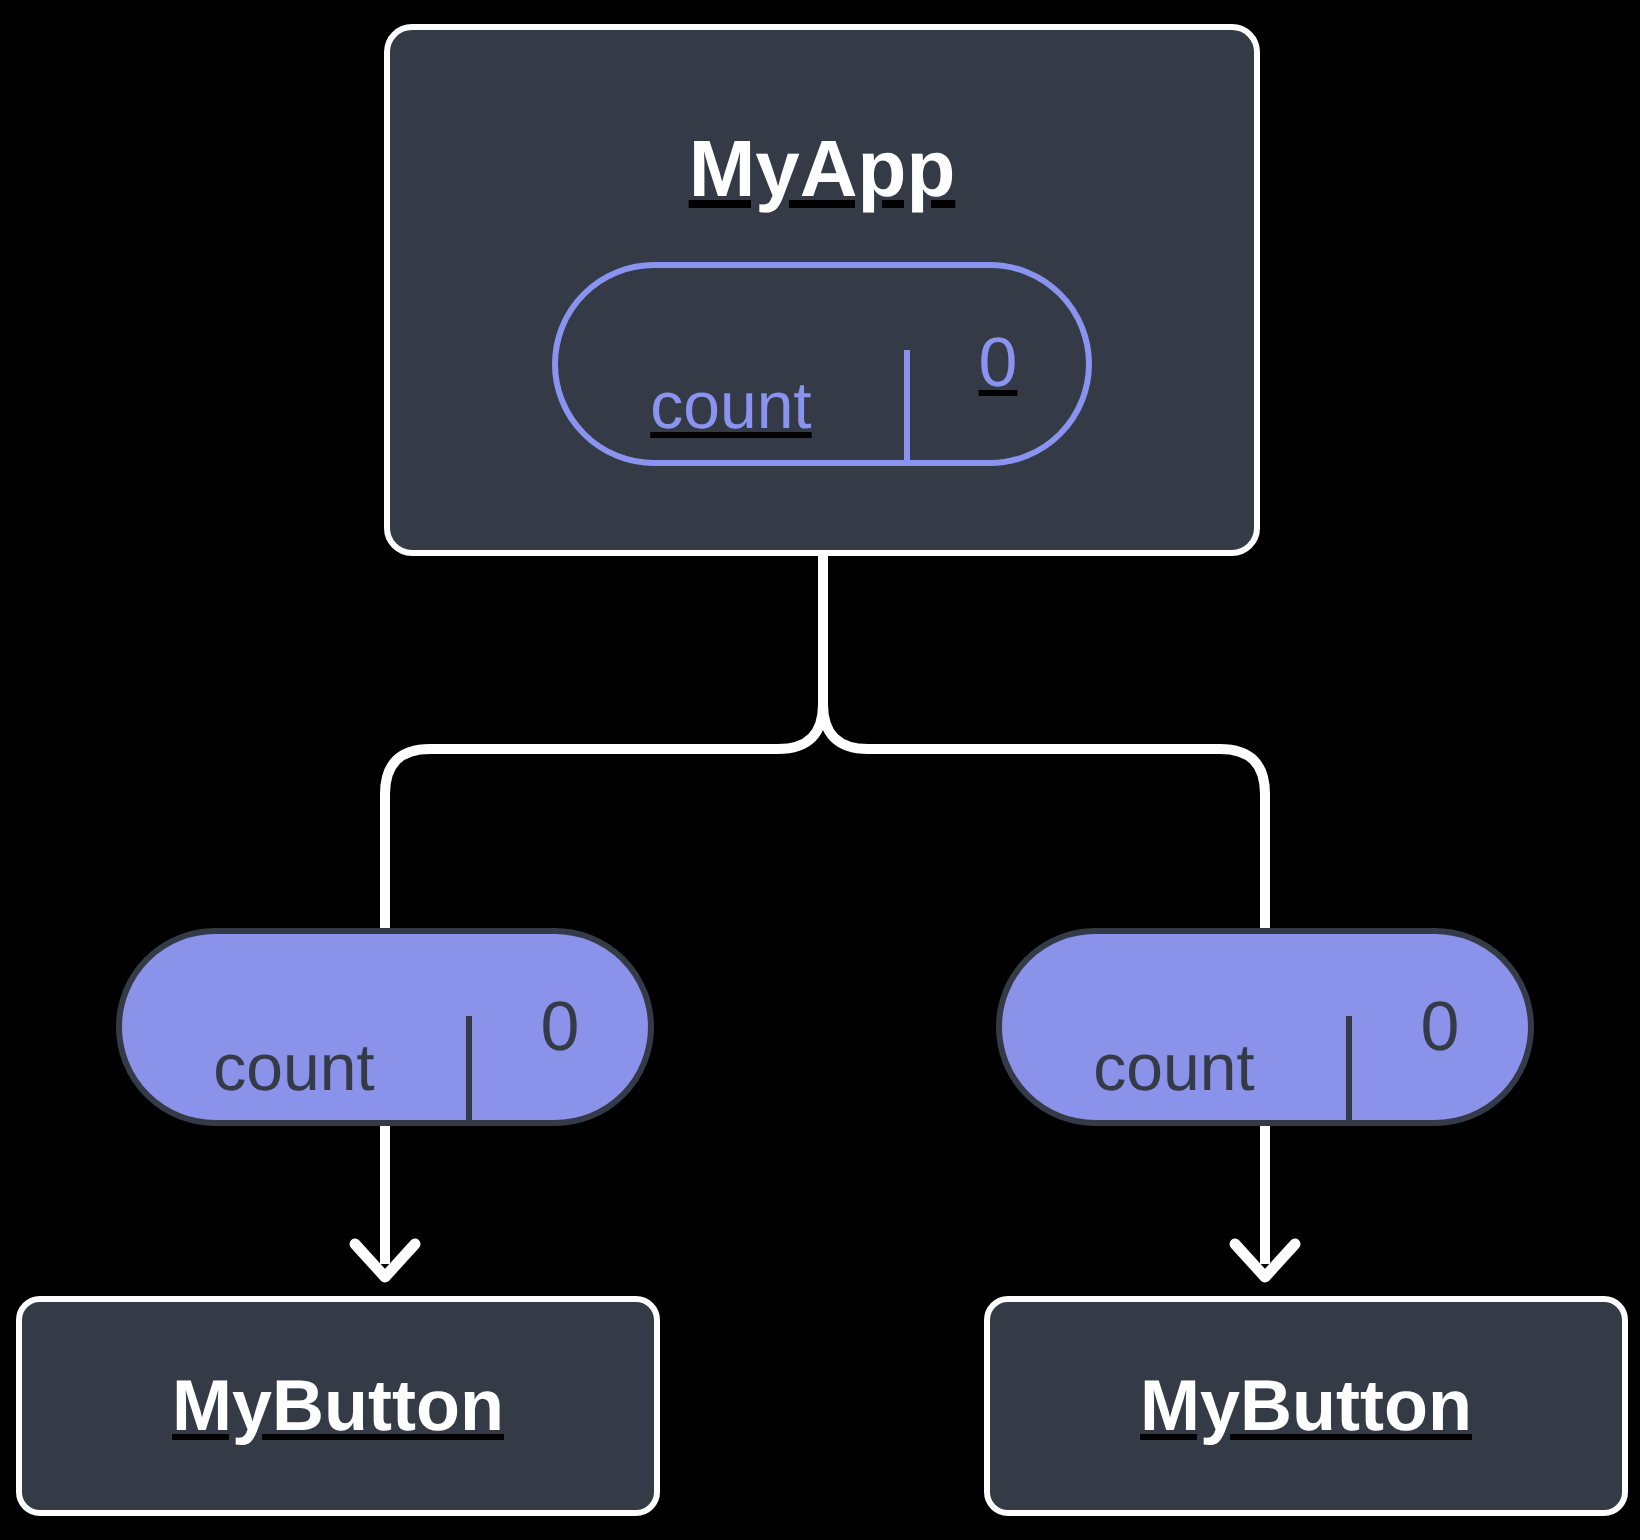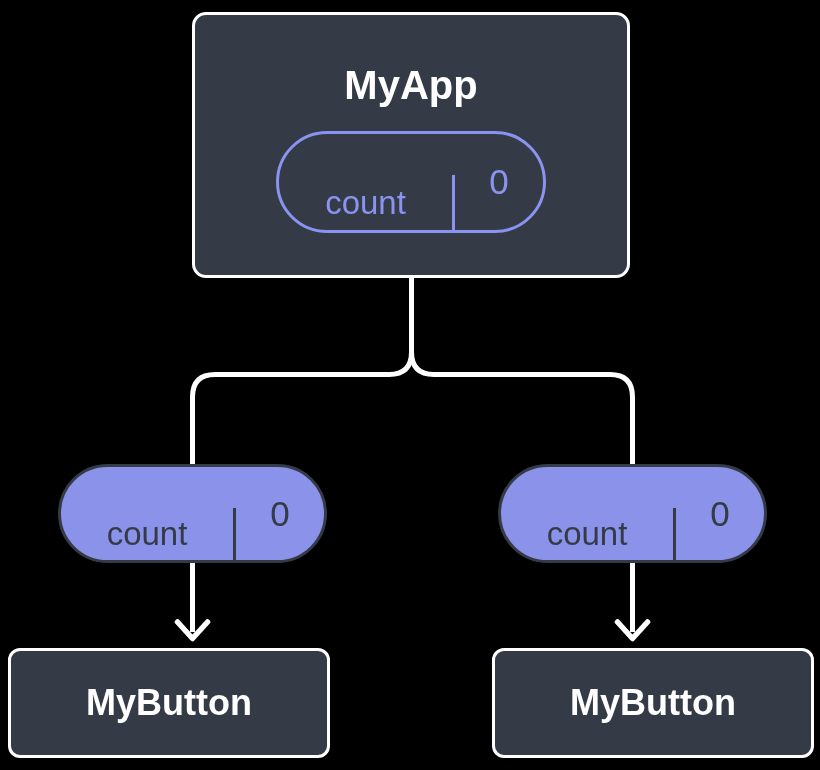--- a/index.html
+++ b/index.html
@@ -8,20 +8,21 @@
     background:var(--background,#000);
     font-family:"Liberation Sans",sans-serif;
   }
   .connectors{position:absolute;left:0;top:0;width:820px;height:770px;z-index:1;}
   .conn{fill:none;stroke:var(--connector,#ffffff);stroke-width:5;}
   .arrowhead{stroke-width:5.5;stroke-linecap:round;stroke-linejoin:round;}
   .node{
     position:absolute;box-sizing:border-box;z-index:2;
     background:var(--node-fill,#343b47);
     border:3px solid var(--node-border,#ffffff);
+    text-decoration:underline;
   }
   .node.root{
     left:192px;top:12px;width:438px;height:266px;border-radius:14px;
     display:flex;flex-direction:column;align-items:center;
   }
   .node-title{color:var(--title-text,#ffffff);font-weight:bold;}
   .root .node-title{font-size:40px;line-height:48px;margin-top:46px;}
   .pill{
     box-sizing:border-box;display:flex;align-items:stretch;
     font-size:33px;

